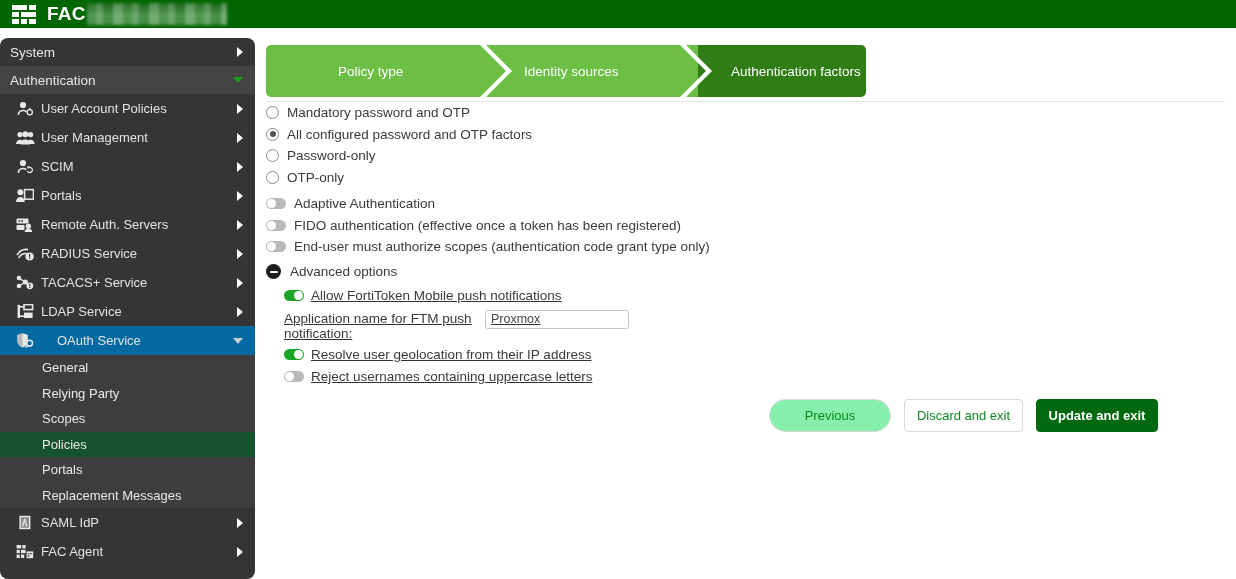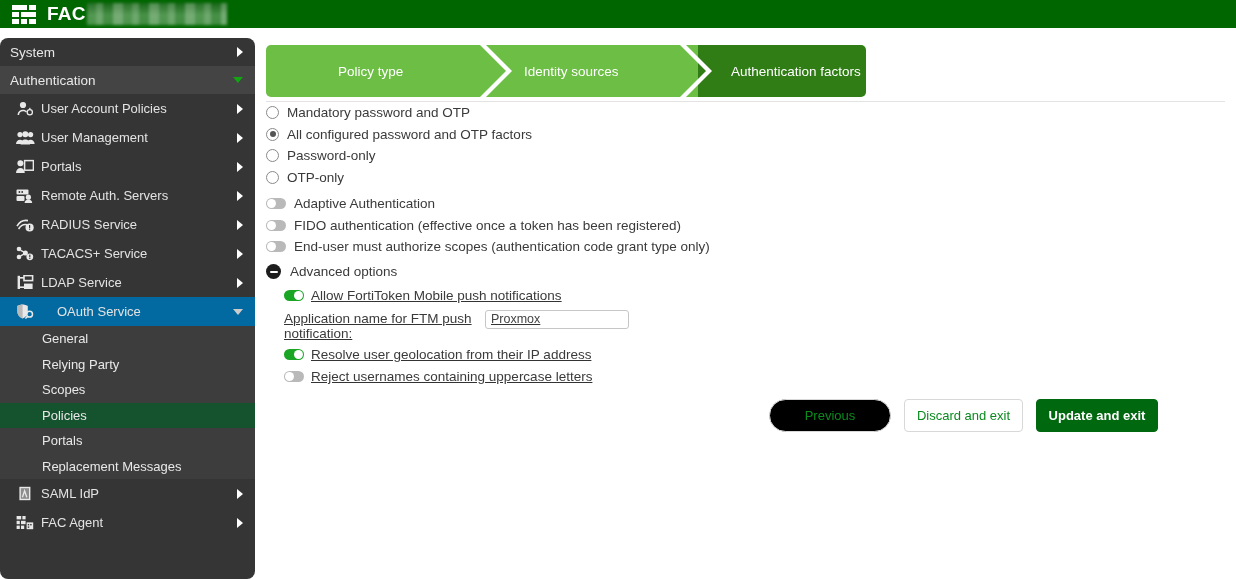--- a/index.html
+++ b/index.html
@@ -331,21 +331,21 @@
     font-family: "Liberation Sans", sans-serif;
     font-size: 13px;
     cursor: pointer;
     box-sizing: border-box;
     display: flex;
     align-items: center;
     justify-content: center;
   }
   #btn-previous {
     width: 122px; height: 33px;
-    background: #000000;
+    background: #86efac;
     border: 1px solid #d8d8d8;
     border-radius: 17px;
     color: #0a8a1e;
   }
   #btn-discard {
     width: 119px; height: 33px;
     background: #ffffff;
     border: 1px solid #d8d8d8;
     border-radius: 4px;
     color: #0a8a1e;
@@ -409,20 +409,32 @@
           <circle cx="9.3" cy="3.2" r="3" fill="#e8e8e8"></circle>
           <path d="M0 13c0-2.6 1.9-4.3 4-4.3s4 1.7 4 4.3z" fill="#e8e8e8"></path>
           <path d="M10.6 13c0-2.6 1.9-4.3 4-4.3s4 1.7 4 4.3z" fill="#e8e8e8"></path>
           <path d="M4.6 13.4c0-3 2.1-4.9 4.7-4.9s4.7 1.9 4.7 4.9z" fill="#e8e8e8"></path>
         </svg>
     </span>
     <span class="lbl">User Management</span>
     <span class="caret-right"></span>
   </div>
 
+  <div class="nav-sub">
+    <span class="ico">
+      <svg width="17" height="15" viewBox="0 0 17 15">
+          <circle cx="6" cy="4" r="3.1" fill="#e8e8e8"></circle>
+          <path d="M0.6 14c0-3.2 2.4-5.3 5.4-5.3 1.5 0 2.8.5 3.8 1.4l-1 1.3c-.7-.7-1.7-1.1-2.8-1.1-2.2 0-3.9 1.5-3.9 3.7z" fill="#e8e8e8"></path>
+          <path d="M10.5 8.5a3.3 3.3 0 1 1-.7 3.9l1.3-.6a1.9 1.9 0 1 0 .3-2.1z" fill="#e8e8e8"></path>
+          <path d="M9.8 7.2l2.6.4-1.4 2z" fill="#e8e8e8"></path>
+        </svg>
+    </span>
+    <span class="lbl">SCIM</span>
+    <span class="caret-right"></span>
+  </div>
 
   <div class="nav-sub">
     <span class="ico">
       <svg width="18" height="15" viewBox="0 0 18 15">
           <circle cx="4.4" cy="4.2" r="3" fill="#e8e8e8"></circle>
           <path d="M0 14c0-3 1.9-5 4.4-5s4.4 2 4.4 5z" fill="#e8e8e8"></path>
           <rect x="8.6" y="1.6" width="8.8" height="9.6" fill="none" stroke="#e8e8e8" stroke-width="1.5"></rect>
         </svg>
     </span>
     <span class="lbl">Portals</span>

